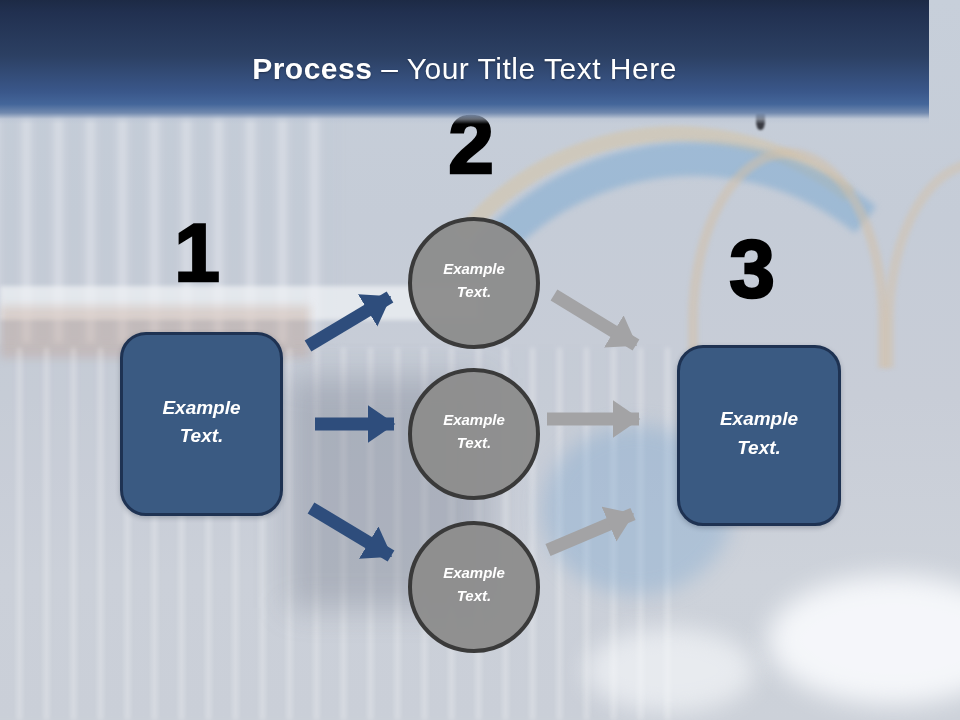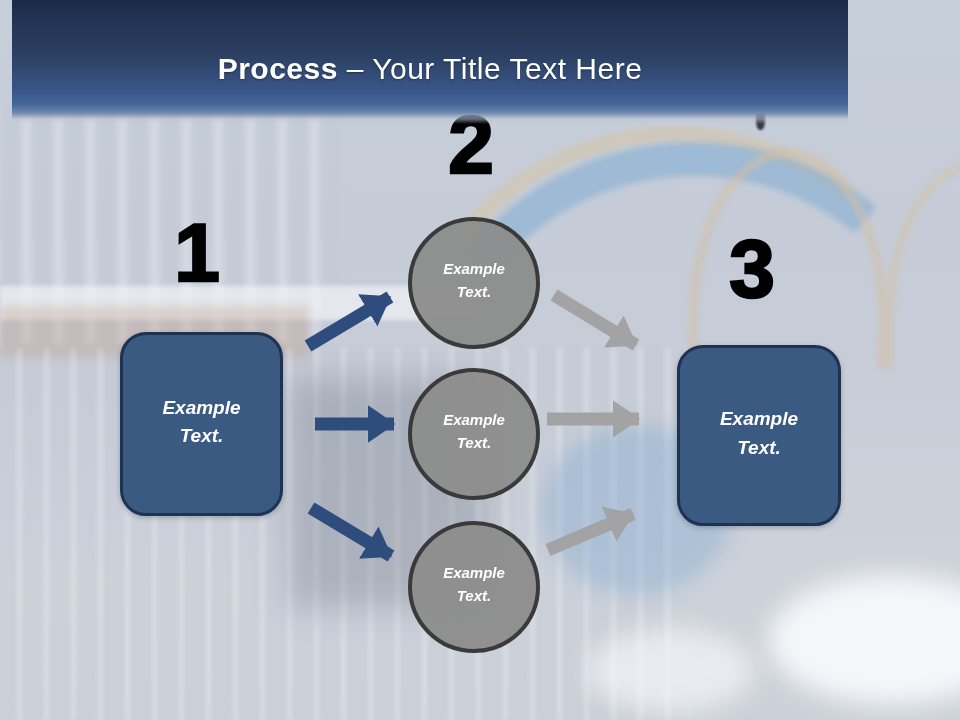--- a/index.html
+++ b/index.html
@@ -30,25 +30,24 @@
     background:repeating-linear-gradient(90deg,rgba(255,255,255,.5) 0 5px,rgba(172,182,197,.12) 5px 27px);
     filter:blur(2px);opacity:.5;}
   .bg-dark-reflection{left:288px;top:378px;width:200px;height:230px;background:rgba(92,102,120,.28);filter:blur(16px);}
   .bg-dome-reflection{left:542px;top:425px;width:190px;height:170px;border-radius:50%;background:rgba(112,160,205,.33);filter:blur(10px);}
   .bg-cloud-1{left:768px;top:575px;width:250px;height:130px;border-radius:50%;background:rgba(252,253,255,.85);filter:blur(13px);}
   .bg-cloud-2{left:585px;top:628px;width:170px;height:85px;border-radius:50%;background:rgba(250,251,254,.6);filter:blur(12px);}
   .bg-finial{left:756px;top:106px;width:9px;height:24px;background:rgba(32,33,40,.85);border-radius:40%;filter:blur(1px);}
 
   
   .titlebar{
-    position:absolute;left:0;top:0;width:836px;height:124px;z-index:4;
+    position:absolute;left:0;top:0;width:929px;height:124px;z-index:4;
     background:linear-gradient(180deg,
       #1d2a45 0%,#213050 10%,#2c4063 45%,#3a578a 74%,#44669a 84%,
       #7189ae 91%,rgba(185,195,212,.55) 96%,rgba(200,208,221,0) 100%);
-    margin-left:12px;
   }
   .titlebar h1{
     margin:0;padding-top:52px;text-align:center;
     font-size:30px;font-weight:normal;color:#fff;letter-spacing:.5px;
     text-shadow:0 1px 2px rgba(0,0,0,.35);
   }
   .titlebar h1 .t-bold{font-weight:bold;}
 
   
   .stepnum{

